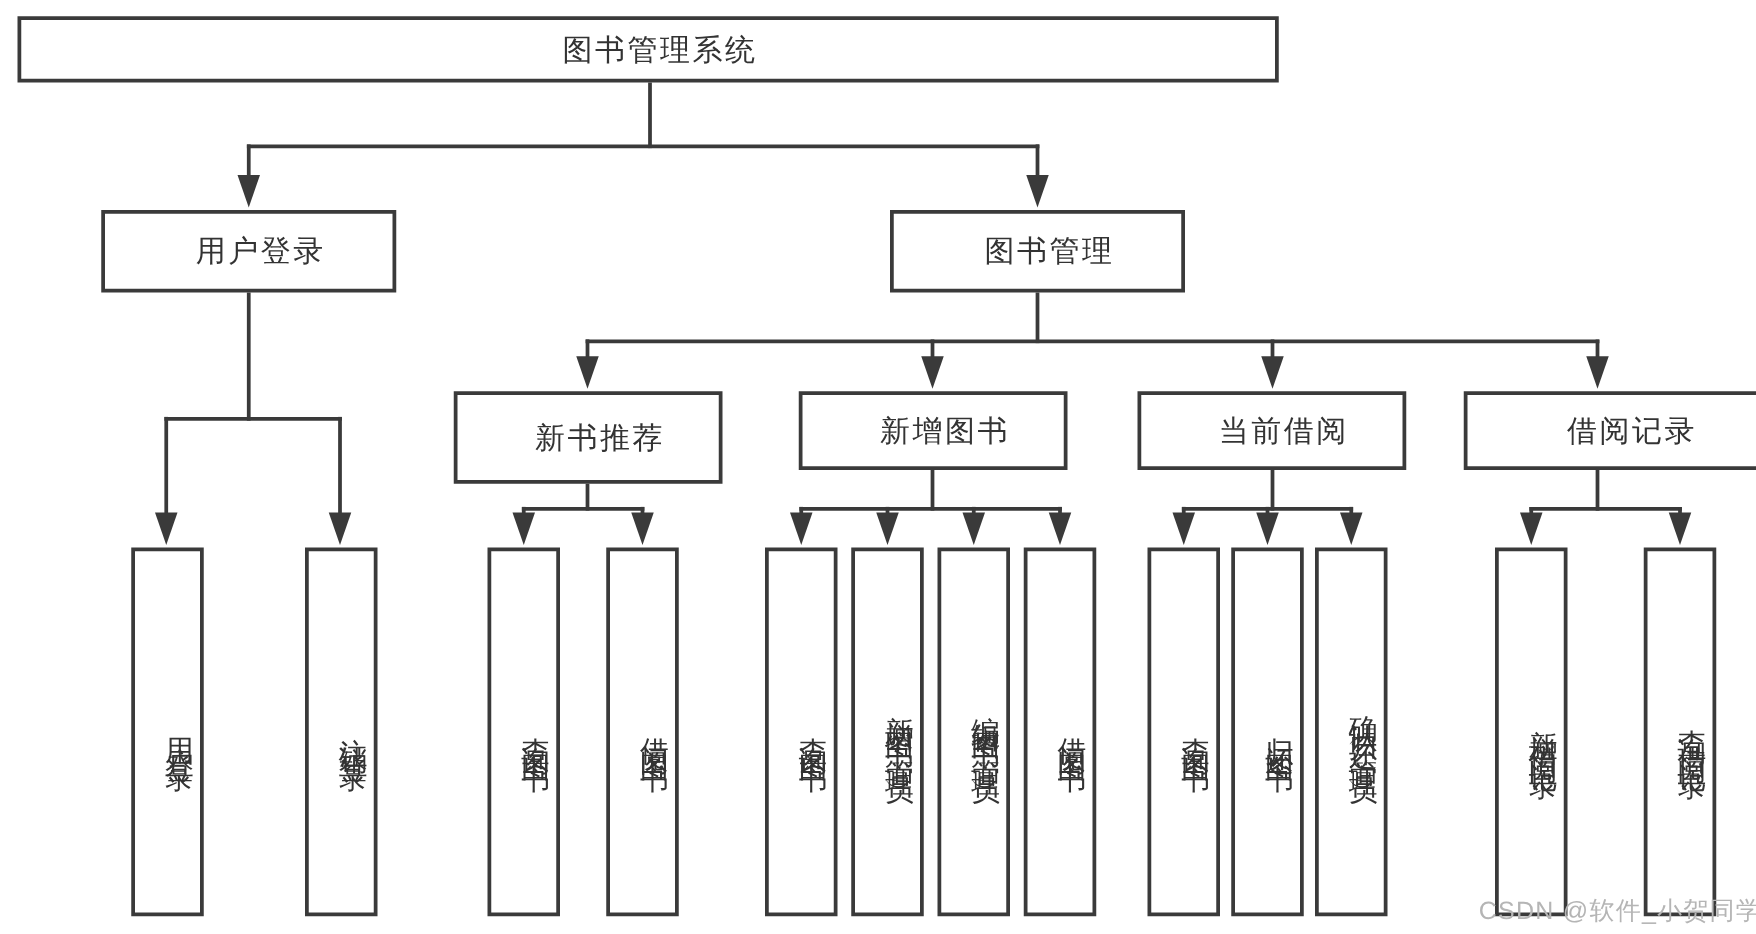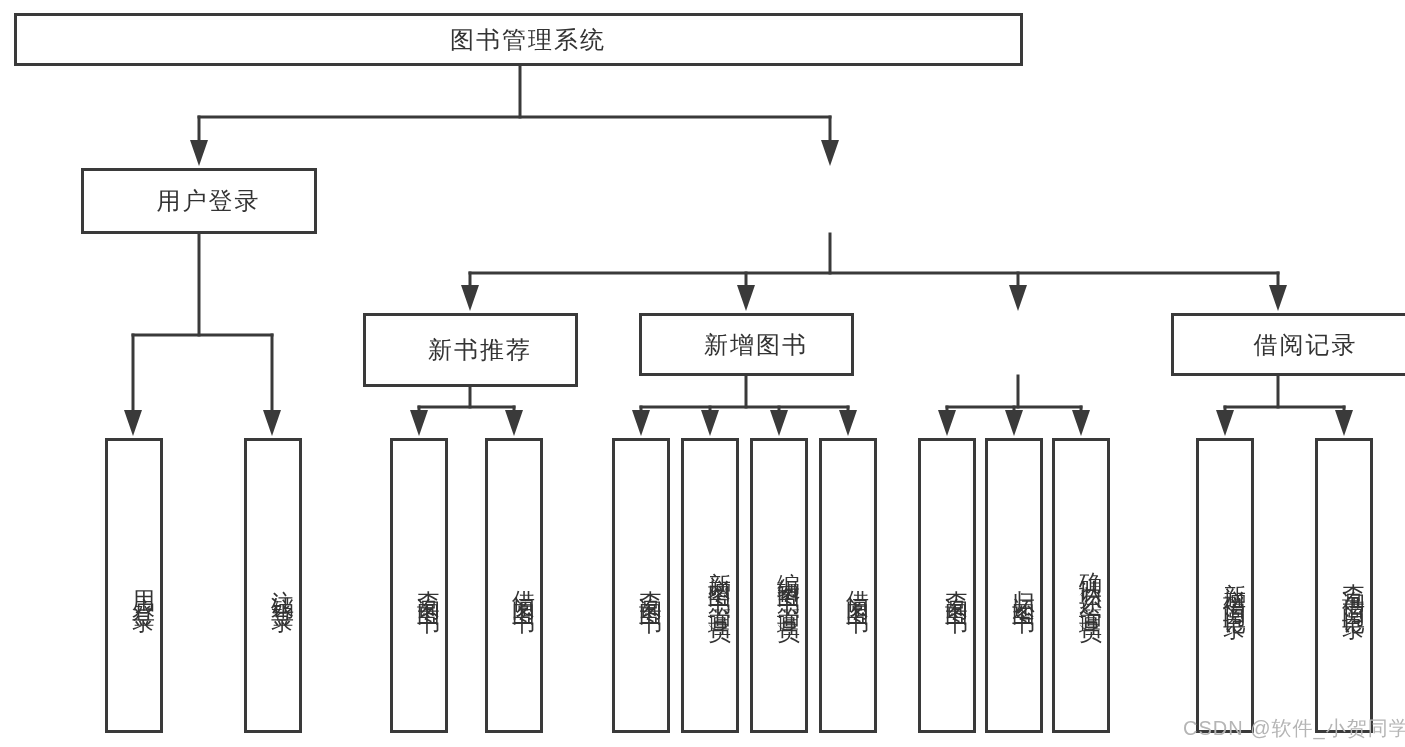--- a/index.html
+++ b/index.html
@@ -149,27 +149,33 @@
     </g>
   </svg>
 
   <div class="node h" style="left:14px;top:13px;width:1009px;height:53px">
     <span>图书管理系统</span>
   </div>
 
   <div class="node h" style="left:81px;top:168px;width:236px;height:66px">
     <span>用户登录</span>
   </div>
+  <div class="node h" style="left:712px;top:168px;width:236px;height:66px">
+    <span>图书管理</span>
+  </div>
 
   <div class="node h" style="left:363px;top:313px;width:215px;height:74px">
     <span>新书推荐</span>
   </div>
   <div class="node h" style="left:639px;top:313px;width:215px;height:63px">
     <span>新增图书</span>
   </div>
+  <div class="node h" style="left:910px;top:313px;width:215px;height:63px">
+    <span>当前借阅</span>
+  </div>
   <div class="node h" style="left:1171px;top:313px;width:250px;height:63px">
     <span>借阅记录</span>
   </div>
 
   <div class="node v" style="left:105px;top:438px;width:58px;height:295px">
     <span>用户登录</span>
   </div>
   <div class="node v" style="left:244px;top:438px;width:58px;height:295px">
     <span>注销登录</span>
   </div>

